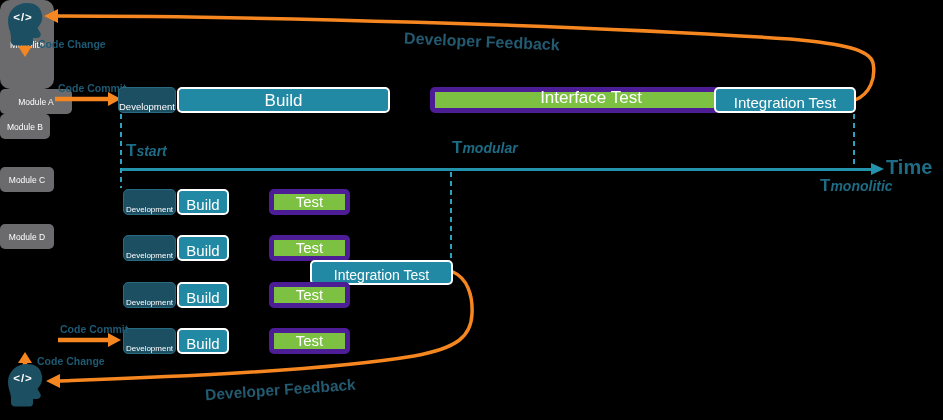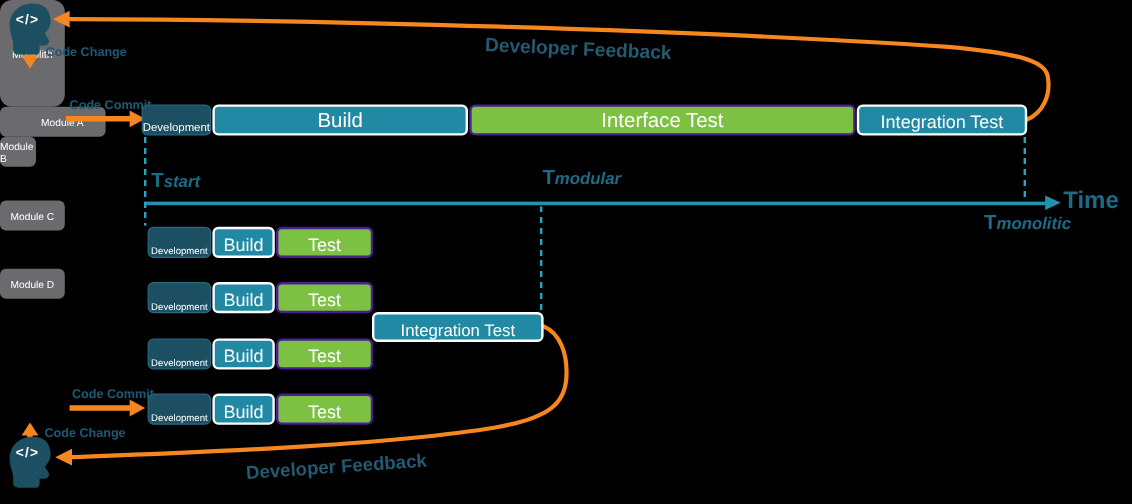--- a/index.html
+++ b/index.html
@@ -7,21 +7,21 @@
     position:relative;width:943px;height:420px;background:#000;overflow:hidden;
     font-family:"Liberation Sans", sans-serif;
   }
   .box{
     position:absolute;display:flex;align-items:flex-end;justify-content:center;
     color:#fff;border-radius:5px;box-sizing:border-box;white-space:nowrap;
   }
   .dev-dark{background:#1d4f63;border:1px solid #2a6a80;font-size:9.5px;}
   .dev-dark-sm{background:#1d4f63;border:1px solid #2a6a80;font-size:8px;}
   .teal{background:#2189a3;border:2px solid #ffffff;}
-  .green{background:#7cc142;border:2px solid #4c1d95;}
+  .green{background:#7cc142;border:5px solid #4c1d95;margin-left:39px;}
   .graybox{background:#6b6b6d;border-radius:5px;color:#fff;font-size:8.5px;
     display:flex;align-items:center;justify-content:center;}
   .lbl-teal{position:absolute;color:#1d5a74;font-weight:bold;font-size:10.5px;white-space:nowrap;text-align:center;}
   .feedback{position:absolute;color:#235a70;font-weight:bold;font-size:16px;white-space:nowrap;}
   .tmark{position:absolute;color:#1d6b85;white-space:nowrap;font-weight:bold;}
   .tmark .base{font-size:17px;}
   .tmark .sub{font-size:14px;font-style:italic;}
   .dash-v{position:absolute;width:2px;
     background-image:repeating-linear-gradient(to bottom,#2ba4c0 0 5px,transparent 5px 9px);}
   .axis-line{position:absolute;left:120px;top:168px;width:752px;height:3px;background:#2292ad;}
@@ -98,34 +98,34 @@
     <span class="base">T</span><span class="sub">modular</span>
   </div>
   <div class="tmark" style="left:820px;top:176px;">
     <span class="base">T</span><span class="sub">monolitic</span>
   </div>
 
   <div class="dash-v" style="left:120px;top:114px;height:74px;"></div>
   <div class="dash-v" style="left:853px;top:114px;height:53px;"></div>
   <div class="dash-v" style="left:450px;top:172px;height:87px;"></div>
 
-  <div class="graybox" style="left:1px;top:190px;width:72px;height:25px;padding-left:16px;">
+  <div class="graybox" style="left:1px;top:190px;width:72px;height:25px;">
     <span>Module A</span>
   </div>
   <div class="box dev-dark-sm" style="left:123px;top:189px;width:53px;height:26px;">
     <span>Development</span>
   </div>
   <div class="box teal" style="left:177px;top:189px;width:52px;height:26px;font-size:15px;">
     <span>Build</span>
   </div>
   <div class="box green" style="left:230px;top:189px;width:81px;height:26px;font-size:15px;">
     <span>Test</span>
   </div>
 
-  <div class="graybox" style="left:1px;top:236px;width:30px;height:25px;">
+  <div class="graybox" style="left:1px;top:236px;width:50px;height:25px;">
     <span>Module B</span>
   </div>
   <div class="box dev-dark-sm" style="left:123px;top:235px;width:53px;height:26px;">
     <span>Development</span>
   </div>
   <div class="box teal" style="left:177px;top:235px;width:52px;height:26px;font-size:15px;">
     <span>Build</span>
   </div>
   <div class="box green" style="left:230px;top:235px;width:81px;height:26px;font-size:15px;">
     <span>Test</span>

